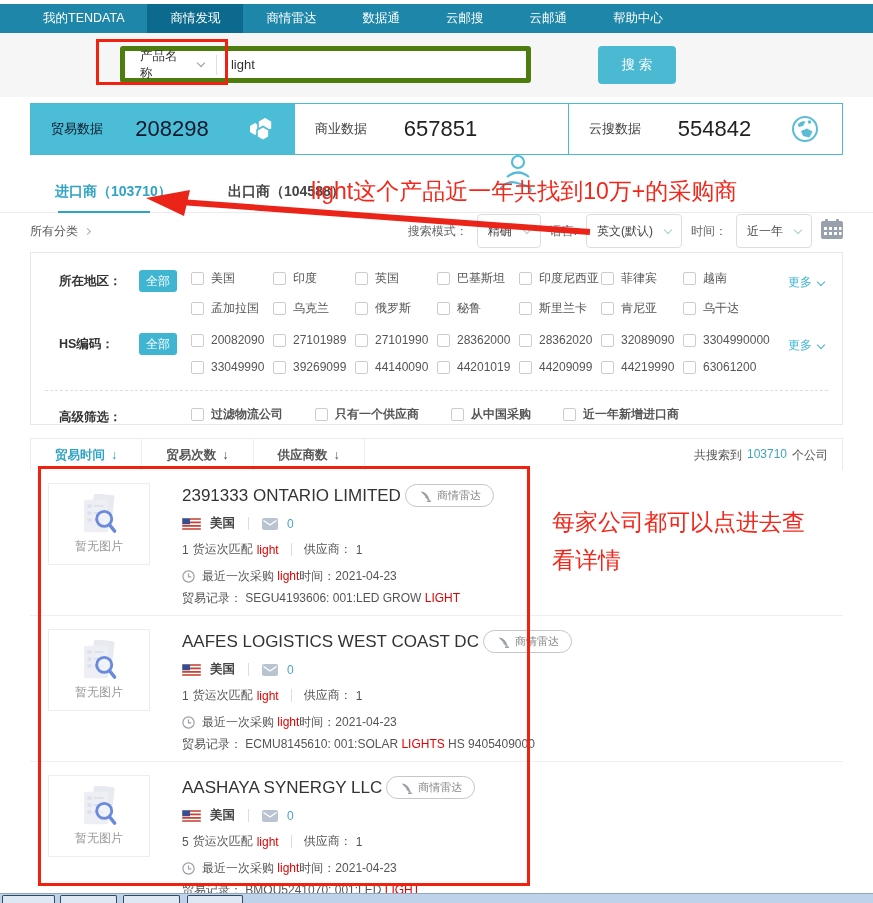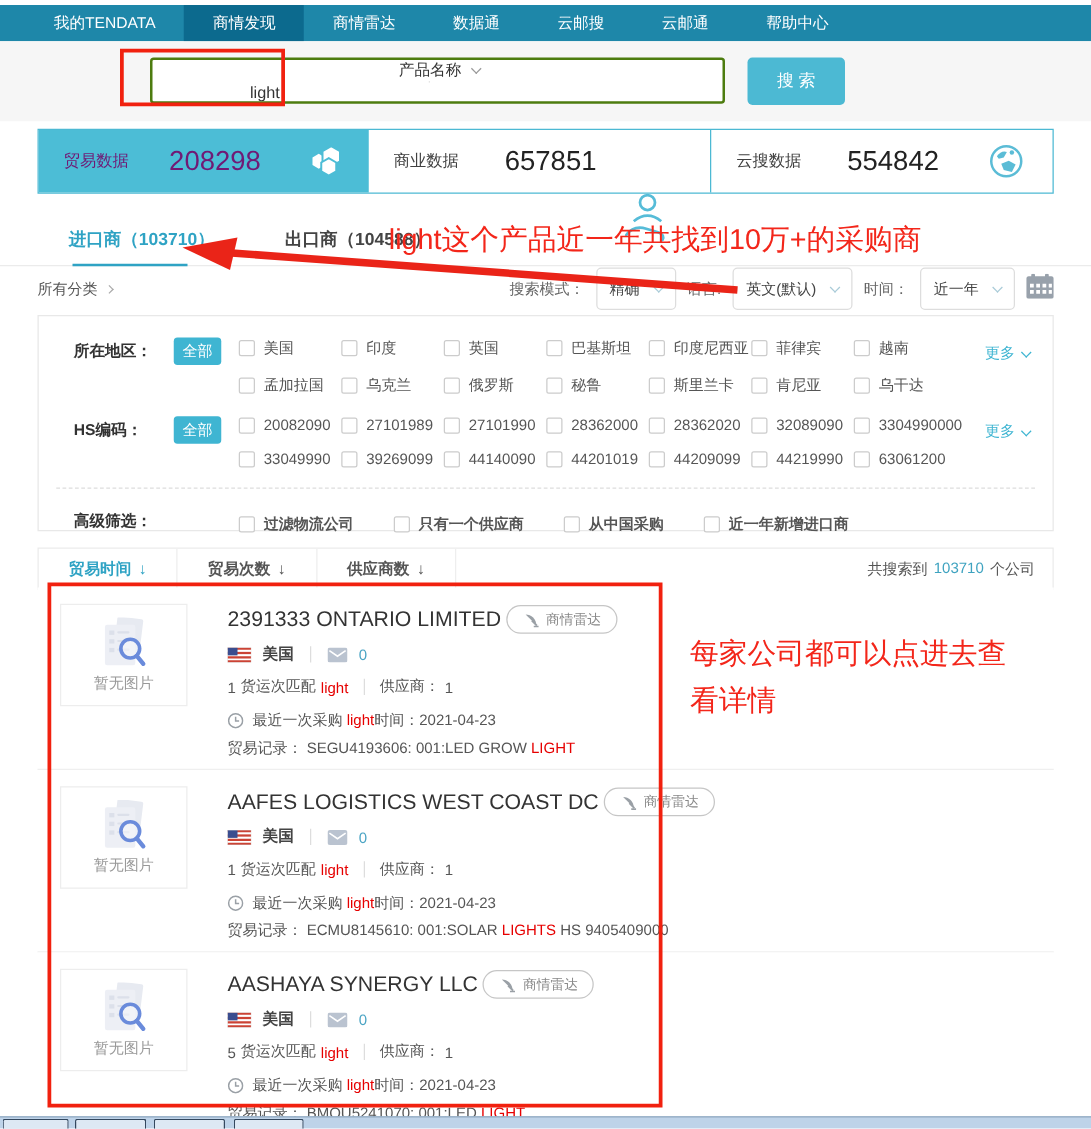--- a/index.html
+++ b/index.html
@@ -6,32 +6,32 @@
   body { background:#fff; font-family:"Liberation Sans","DejaVu Sans",sans-serif; }
   .page { position:relative; width:873px; height:903px; background:#fff; overflow:hidden; }
 
   
   .nav { position:absolute; top:4px; left:0; right:0; height:29px; background:#1e87a9; display:flex; padding-left:20px; }
   .nav-item { color:#fff; font-size:12.5px; padding:0 23px; display:flex; align-items:center; cursor:pointer; white-space:nowrap; }
   .nav-item.active { background:#0c6a8e; }
 
   
   .search-sec { position:absolute; top:33px; left:0; right:0; height:64px; background:#f6f6f6; }
-  .search-box { position:absolute; left:120px; top:13px; width:460px; height:37px; background:#fff; border:2px solid #4d7c0f; border-radius:3px; display:flex; align-items:center;flex-direction:column; }
+  .search-box { position:absolute; left:120px; top:13px; width:411px; height:37px; background:#fff; border:5px solid #4d7c0f; border-radius:3px; display:flex; align-items:center; }
   .cat-sel { display:flex; align-items:center; gap:9px; padding:0 12px 0 15px; font-size:12.5px; color:#333; cursor:pointer; }
   .chev { width:6px; height:6px; border-right:1.4px solid #999; border-bottom:1.4px solid #999; transform:rotate(45deg); margin-top:-3px; }
   .vdiv { width:1px; height:20px; background:#ddd; margin-right:14px; }
   .search-input { border:none; outline:none; font-size:13px; color:#333; width:300px; font-family:inherit; background:transparent; }
   .search-btn { position:absolute; left:598px; top:13px; width:78px; height:38px; background:#4cb9d3; color:#fff; border:none; border-radius:4px; font-size:13.5px; cursor:pointer; }
 
   
   .stats { position:absolute; top:103px; left:30px; width:813px; height:52px; border:1px solid #4cb9d3; display:flex; background:#fff; }
   .stat { display:flex; align-items:center; justify-content:space-between; padding:0 20px; }
   .stat1 { width:264px; background:#4cbdd6; }
-  .stat1 .stat-label, .stat1 .stat-val { color:#701a75; }
+  .stat1 .stat-label, .stat1 .stat-val { color:#0f172a; }
   .stat2 { flex:1; }
   .stat3 { flex:1; border-left:1px solid #4cb9d3; }
   .stat-label { font-size:13px; color:#404040; }
   .stat-val { font-size:22px; color:#222; }
   .stat-ico { width:34px; display:flex; justify-content:center; }
 
   
   .tabs { position:absolute; top:168px; left:0; right:0; height:45px; background:#fff; border-bottom:1px solid #ebebeb; }
   .tab-imp { position:absolute; left:55px; top:15px; font-size:14px; font-weight:bold; color:#2fa3c4; cursor:pointer; }
   .tab-underline { position:absolute; left:58px; top:43px; width:92px; height:2px; background:#2fa3c4; }
@@ -54,21 +54,21 @@
   .flabel { width:80px; font-size:12.5px; font-weight:bold; color:#333; line-height:22px; flex:none; }
   .all-btn { width:38px; height:22px; background:#3fb5d2; color:#fff; font-size:12px; border:none; border-radius:3px; margin-right:14px; cursor:pointer; flex:none; }
   .opt-grid { display:flex; flex-direction:column; gap:13px; }
   .opt-row { display:flex; }
   .cb { width:82px; display:flex; align-items:center; gap:7px; font-size:12px; color:#555; cursor:pointer; white-space:nowrap; }
   .cb .box { width:13px; height:13px; border:1px solid #ccc; border-radius:2px; background:#fff; flex:none; }
   .cb-wide { width:auto; margin-right:32px;font-weight:bold; }
   .more { position:absolute; right:18px; top:4px; display:flex; align-items:center; gap:6px; font-size:12px; color:#3fb5d2; cursor:pointer; }
   .more .chev { border-color:#3fb5d2; margin-top:-2px; }
   .dashed { margin:16px 14px 0 14px; border-top:1px dashed #ddd; }
-  .frow-adv { margin-top:15px;align-items:flex-end; }
+  .frow-adv { margin-top:15px; }
 
   
   .sortbar { position:absolute; top:438px; left:30px; width:813px; height:34px; border:1px solid #ebebeb; display:flex; align-items:center; background:#fff; }
   .sort-item { height:100%; display:flex; align-items:center; gap:6px; padding:0 24px; font-size:12.5px; font-weight:bold; color:#555; border-right:1px solid #eee; cursor:pointer; }
   .sort-item.active { color:#2fa3c4; }
   .result { margin-left:auto; padding-right:14px; font-size:12px; color:#555; display:flex; gap:5px; }
   .result .cnt { color:#3fa3c0; }
 
   
   .companies { position:absolute; top:470px; left:30px; width:813px; }

